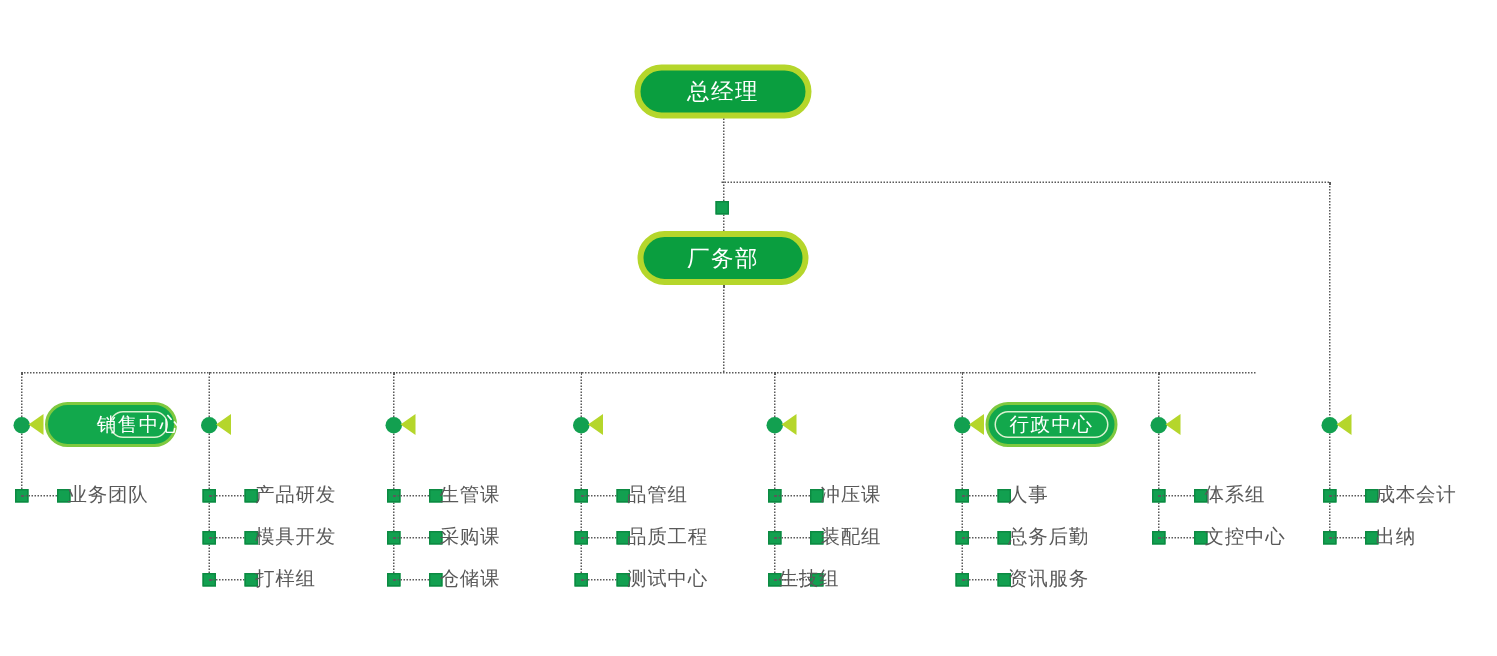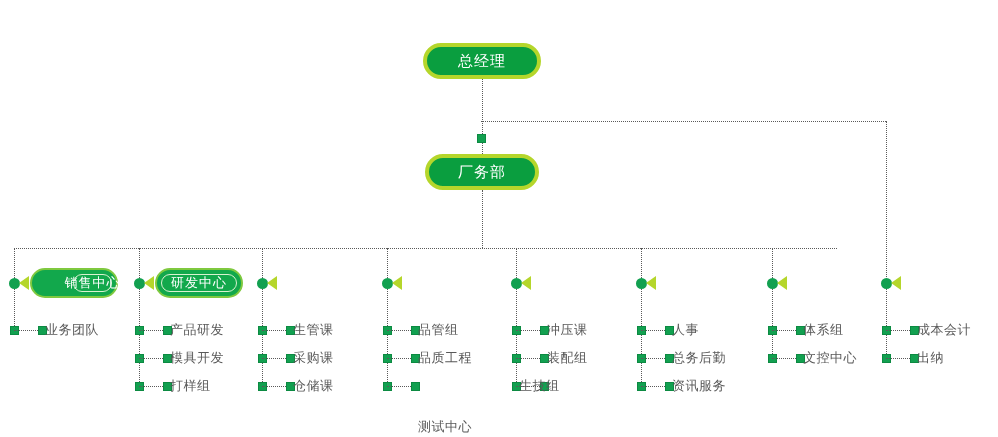--- a/index.html
+++ b/index.html
@@ -134,23 +134,20 @@
     <div class="dept-node" style="left: 30px; top: 268px; width: 88px; height: 30px; padding-left: 37px;">
       <div class="dept-inner">销售中心</div>
     </div>
     <div class="sq-dot" style="left: 10px; top: 326px;"></div>
     <div class="h-line" style="left: 14px; top: 330px; width: 28px;"></div>
     <div class="sq-dot" style="left: 38px; top: 326px;"></div>
     <div class="leaf-label" style="left: 45px; top: 321px;">业务团队</div>
     <div class="v-line" style="left: 139px; top: 248px; height: 142px;"></div>
     <div class="circle-dot" style="left: 133.5px; top: 277.5px;"></div>
     <div class="arrow-mark" style="left: 144px; top: 276px;"></div>
-    <div class="dept-node" style="left: 155px; top: 268px; width: 88px; height: 30px;">
-      <div class="dept-inner">研发中心</div>
-    </div>
     <div class="sq-dot" style="left: 135px; top: 326px;"></div>
     <div class="h-line" style="left: 139px; top: 330px; width: 28px;"></div>
     <div class="sq-dot" style="left: 163px; top: 326px;"></div>
     <div class="leaf-label" style="left: 170px; top: 321px;">产品研发</div>
     <div class="sq-dot" style="left: 135px; top: 354px;"></div>
     <div class="h-line" style="left: 139px; top: 358px; width: 28px;"></div>
     <div class="sq-dot" style="left: 163px; top: 354px;"></div>
     <div class="leaf-label" style="left: 170px; top: 349px;">模具开发</div>
     <div class="sq-dot" style="left: 135px; top: 382px;"></div>
     <div class="h-line" style="left: 139px; top: 386px; width: 28px;"></div>
@@ -178,39 +175,42 @@
     <div class="h-line" style="left: 387px; top: 330px; width: 28px;"></div>
     <div class="sq-dot" style="left: 411px; top: 326px;"></div>
     <div class="leaf-label" style="left: 418px; top: 321px;">品管组</div>
     <div class="sq-dot" style="left: 383px; top: 354px;"></div>
     <div class="h-line" style="left: 387px; top: 358px; width: 28px;"></div>
     <div class="sq-dot" style="left: 411px; top: 354px;"></div>
     <div class="leaf-label" style="left: 418px; top: 349px;">品质工程</div>
     <div class="sq-dot" style="left: 383px; top: 382px;"></div>
     <div class="h-line" style="left: 387px; top: 386px; width: 28px;"></div>
     <div class="sq-dot" style="left: 411px; top: 382px;"></div>
-    <div class="leaf-label" style="left: 418px; top: 377px; margin-top: 41px;">测试中心</div>
+    <div class="leaf-label" style="left: 418px; top: 377px;">测试中心</div>
     <div class="v-line" style="left: 516px; top: 248px; height: 142px;"></div>
     <div class="circle-dot" style="left: 510.5px; top: 277.5px;"></div>
     <div class="arrow-mark" style="left: 521px; top: 276px;"></div>
     <div class="sq-dot" style="left: 512px; top: 326px;"></div>
     <div class="h-line" style="left: 516px; top: 330px; width: 28px;"></div>
     <div class="sq-dot" style="left: 540px; top: 326px;"></div>
     <div class="leaf-label" style="left: 547px; top: 321px;">冲压课</div>
     <div class="sq-dot" style="left: 512px; top: 354px;"></div>
     <div class="h-line" style="left: 516px; top: 358px; width: 28px;"></div>
     <div class="sq-dot" style="left: 540px; top: 354px;"></div>
     <div class="leaf-label" style="left: 547px; top: 349px;">装配组</div>
     <div class="sq-dot" style="left: 512px; top: 382px;"></div>
     <div class="h-line" style="left: 516px; top: 386px; width: 28px;"></div>
     <div class="sq-dot" style="left: 540px; top: 382px;"></div>
     <div class="leaf-label" style="left: 519px; top: 377px;">生技组</div>
     <div class="v-line" style="left: 641px; top: 248px; height: 142px;"></div>
     <div class="circle-dot" style="left: 635.5px; top: 277.5px;"></div>
     <div class="arrow-mark" style="left: 646px; top: 276px;"></div>
+    <div class="dept-node" style="left: 657px; top: 268px; width: 88px; height: 30px;">
+      <div class="dept-inner">行政中心</div>
+    </div>
     <div class="sq-dot" style="left: 637px; top: 326px;"></div>
     <div class="h-line" style="left: 641px; top: 330px; width: 28px;"></div>
     <div class="sq-dot" style="left: 665px; top: 326px;"></div>
     <div class="leaf-label" style="left: 672px; top: 321px;">人事</div>
     <div class="sq-dot" style="left: 637px; top: 354px;"></div>
     <div class="h-line" style="left: 641px; top: 358px; width: 28px;"></div>
     <div class="sq-dot" style="left: 665px; top: 354px;"></div>
     <div class="leaf-label" style="left: 672px; top: 349px;">总务后勤</div>
     <div class="sq-dot" style="left: 637px; top: 382px;"></div>
     <div class="h-line" style="left: 641px; top: 386px; width: 28px;"></div>

